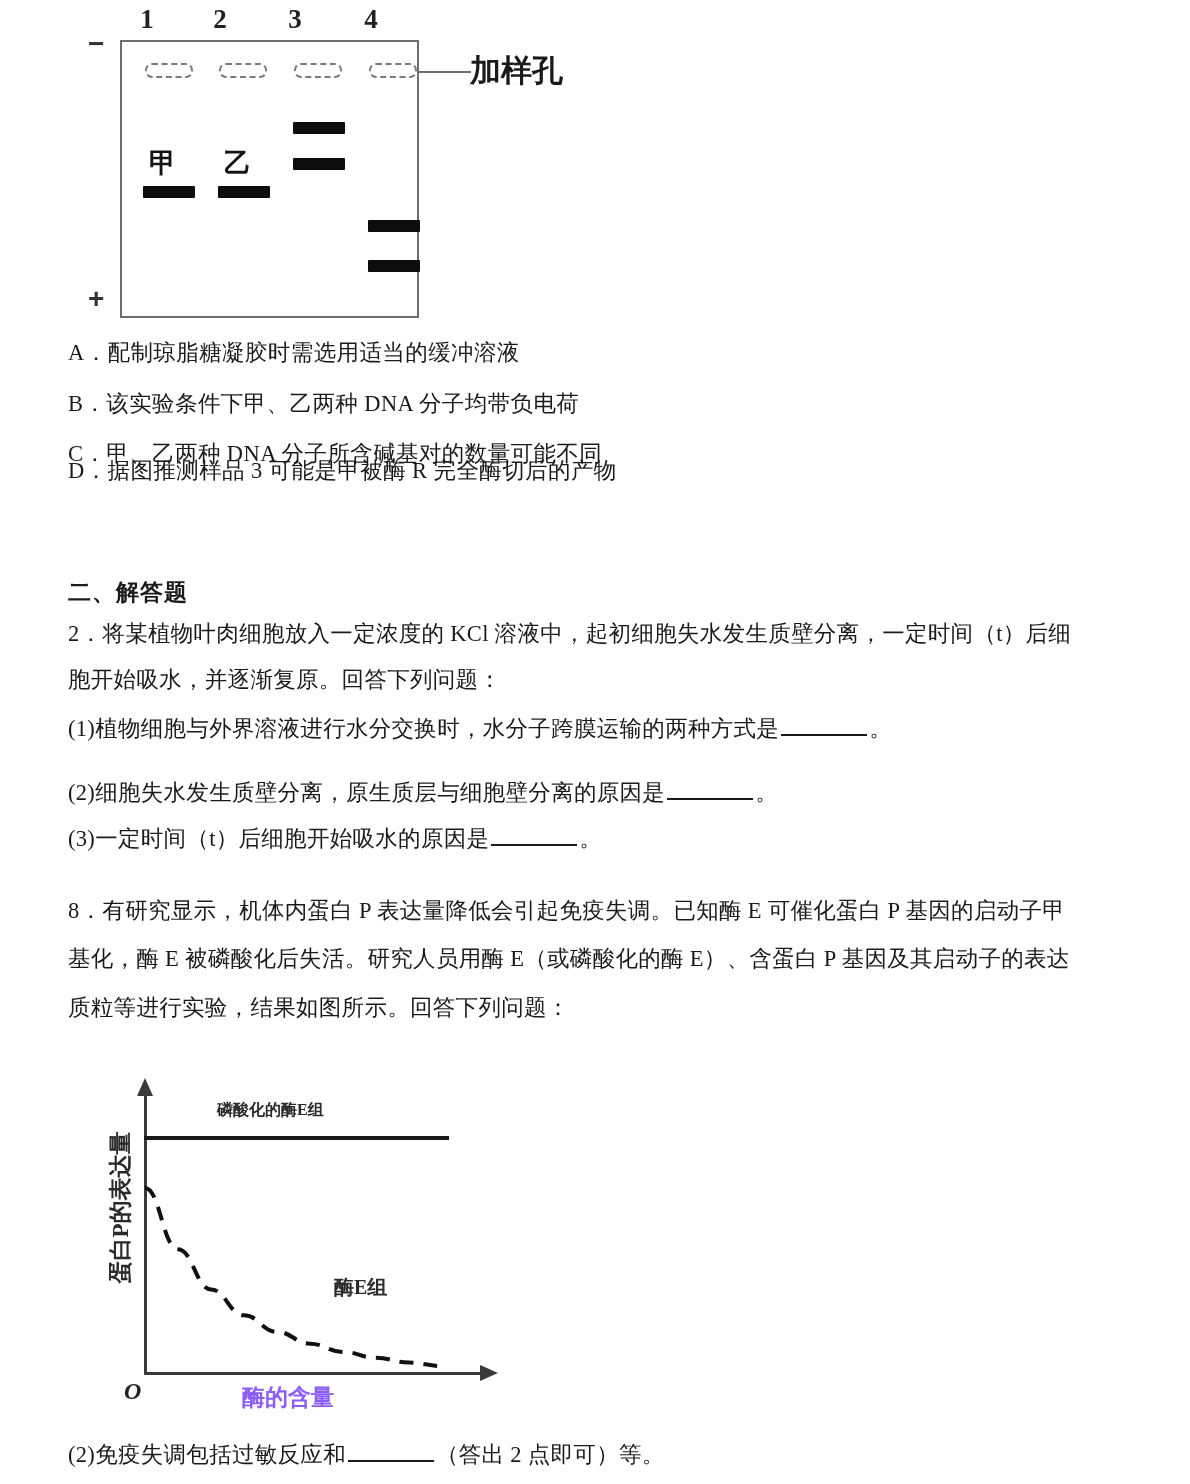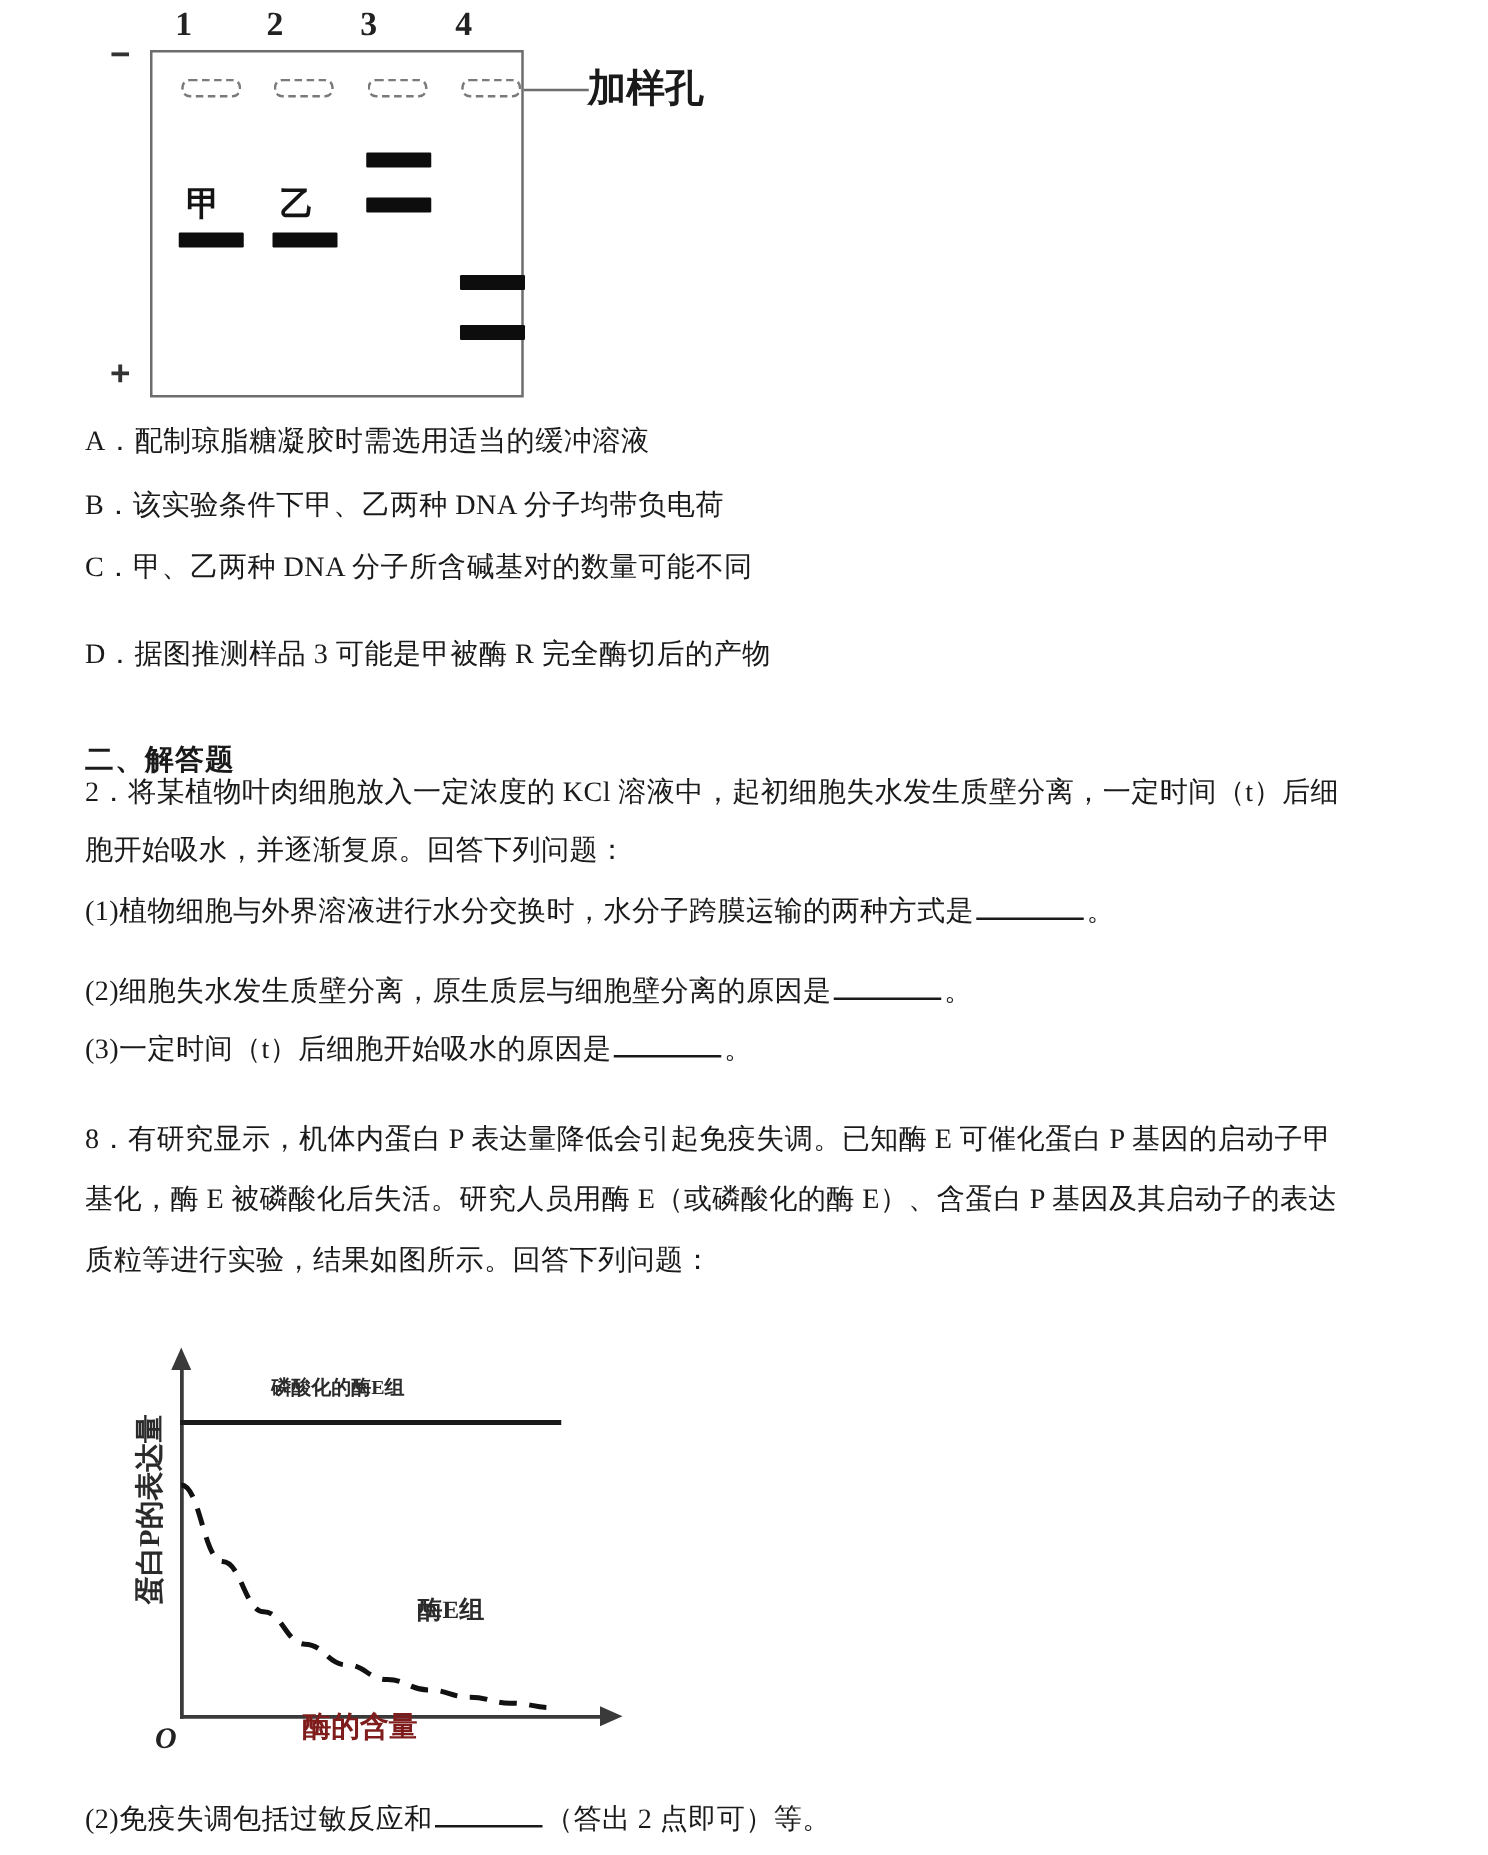--- a/index.html
+++ b/index.html
@@ -188,24 +188,24 @@
     text-align: center;
     font-size: 23px;
     font-weight: 600;
     color: #2a2a2a;
     transform: rotate(-90deg);
     white-space: nowrap;
   }
   #chart-xlabel {
     position: absolute;
     left: 150px;
-    top: 284px;
+    top: 300px;
     font-size: 23px;
     font-weight: 600;
-    color: #7f1d1d;
+    color: #8b5cf6;
     white-space: nowrap;
   }
   #series-flat-line {
     position: absolute;
     left: 52px;
     top: 54px;
     width: 305px;
     height: 3.5px;
     background: #1a1a1a;
   }
@@ -267,23 +267,23 @@
     <div class="band" style="left:246px; top:218px; width:52px;"></div>
   </div>
 
   <div id="well-pointer-line"></div>
   <div id="well-annotation">加样孔</div>
 </div>
 
 <div class="opt-line" style="top:342px;">A．配制琼脂糖凝胶时需选用适当的缓冲溶液</div>
 <div class="opt-line" style="top:393px;">B．该实验条件下甲、乙两种 DNA 分子均带负电荷</div>
 <div class="opt-line" style="top:443px;">C．甲、乙两种 DNA 分子所含碱基对的数量可能不同</div>
-<div class="opt-line" style="top:512px;">D．据图推测样品 3 可能是甲被酶 R 完全酶切后的产物</div>
-
-<div class="section-heading" style="top:592px;">二、解答题</div>
+<div class="opt-line" style="top:460px;">D．据图推测样品 3 可能是甲被酶 R 完全酶切后的产物</div>
+
+<div class="section-heading" style="top:577px;">二、解答题</div>
 
 <div class="para-line" style="top:623px;">2．将某植物叶肉细胞放入一定浓度的 KCl 溶液中，起初细胞失水发生质壁分离，一定时间（t）后细</div>
 <div class="para-line" style="top:669px;">胞开始吸水，并逐渐复原。回答下列问题：</div>
 
 <div class="para-line" style="top:718px;">
   <span>(1)植物细胞与外界溶液进行水分交换时，水分子跨膜运输的两种方式是</span><span class="blank-ul"></span><span>。</span>
 </div>
 
 <div class="para-line" style="top:766px;margin-top:16px;">
   <span>(2)细胞失水发生质壁分离，原生质层与细胞壁分离的原因是</span><span class="blank-ul"></span><span>。</span>

